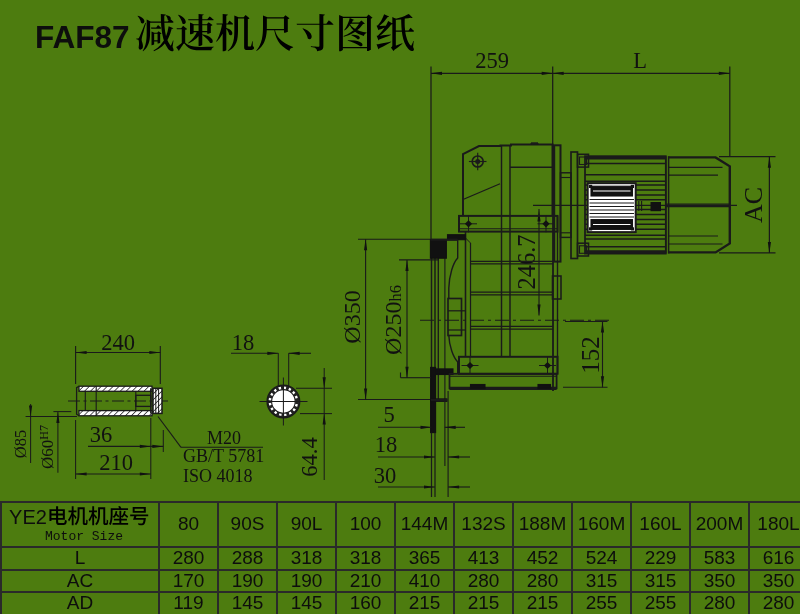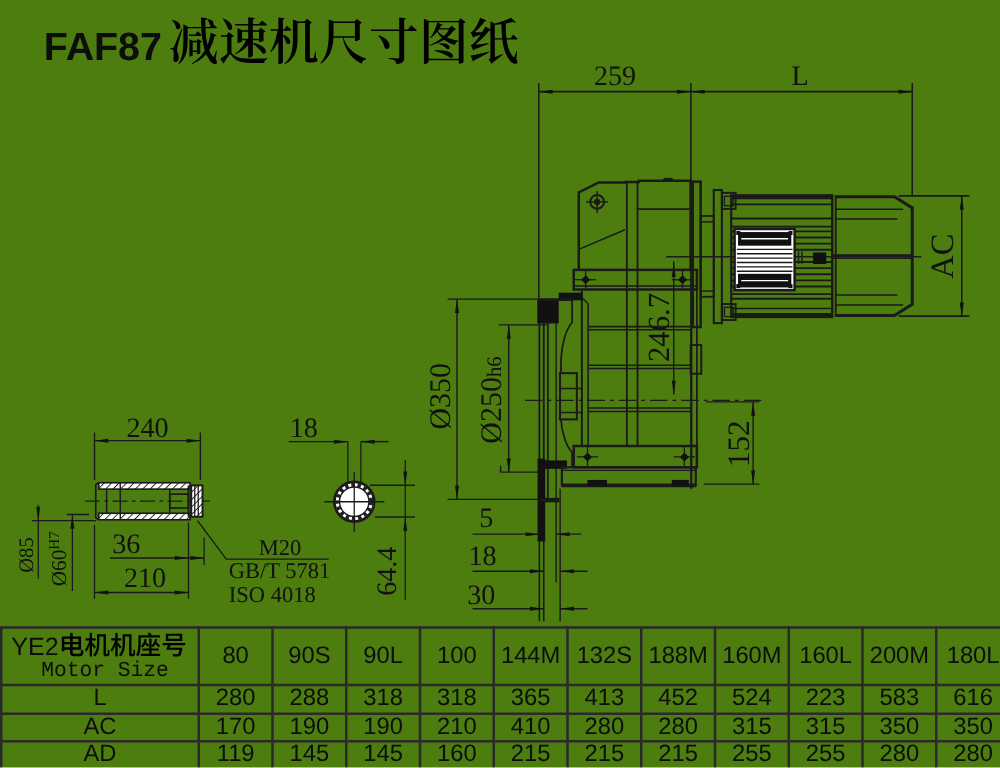--- a/index.html
+++ b/index.html
@@ -9,21 +9,21 @@
   background:#fff;text-align:center;}
 #logo span{display:inline-block;font-family:"Liberation Serif",serif;font-weight:bold;font-size:58px;
   line-height:56px;color:#1b1b9e;transform:scaleX(0.72);transform-origin:0 50%;
   text-shadow:-1.6px 1.8px 0 #c41111;letter-spacing:0px;}
 #draw{position:absolute;left:0;top:0;}
 #tbl{position:absolute;left:0px;top:501px;width:809px;border-collapse:collapse;table-layout:fixed;
   font-size:19px;color:#0d0d0d;}
 #tbl td{border:2px solid #2a2a2a;text-align:center;padding:0;height:20.5px;line-height:20.5px;}
 #tbl tr.hd td{height:40px;vertical-align:middle;}
 #tbl td:first-child{width:156px;}
-.mono{font-family:"Liberation Mono",monospace;font-size:17px;letter-spacing:0px;}
+.mono{font-family:"Liberation Mono",monospace;font-size:13px;letter-spacing:0px;}
 </style></head>
 <body>
 <div id="page">
 
 <svg id="draw" width="800" height="501" viewBox="0 0 800 501">
 <defs>
 <path id="gserif600_51cf" d="M73 799Q134 783 170 759Q206 736 221 710Q236 685 235 662Q234 639 222 625Q210 610 191 609Q172 607 150 624Q147 654 134 684Q121 715 102 743Q84 772 63 793ZM76 235Q85 235 90 238Q94 240 102 255Q107 265 111 275Q115 284 124 303Q132 322 147 359Q162 396 189 460Q216 524 258 625L274 621Q264 582 249 531Q234 480 220 429Q205 377 194 337Q183 297 179 280Q174 259 171 237Q167 215 167 197Q168 174 176 150Q184 127 192 97Q200 68 198 27Q197 -6 179 -26Q161 -46 132 -46Q117 -46 106 -34Q95 -22 91 3Q99 53 100 95Q101 137 96 165Q92 194 81 200Q71 207 59 210Q48 213 33 214V235Q33 235 41 235Q49 235 60 235Q71 235 76 235ZM479 87Q479 82 461 74Q444 66 423 66H413V378V410L483 378H596V350H479ZM292 667V708L393 657H378V391Q378 332 373 269Q369 205 352 142Q335 79 300 20Q265 -38 203 -87L191 -78Q237 -10 259 67Q280 144 286 226Q292 308 292 390V657ZM959 491Q955 483 945 478Q935 473 918 474Q883 324 822 215Q761 107 674 34Q587 -38 473 -84L463 -70Q561 -13 638 72Q715 157 768 273Q820 389 841 539ZM769 830Q768 820 760 812Q752 805 732 802Q731 704 735 601Q739 499 754 401Q769 303 799 218Q828 133 877 70Q886 56 891 56Q896 57 903 71Q912 90 926 122Q939 155 949 185L962 183L940 17Q960 -25 964 -47Q967 -70 956 -78Q941 -89 921 -87Q902 -85 883 -74Q863 -63 846 -47Q828 -30 817 -12Q744 94 708 229Q671 365 658 520Q646 676 645 844ZM871 724Q871 724 887 711Q903 699 926 680Q948 661 966 644Q962 628 939 628H353V657H818ZM774 814Q821 808 849 794Q876 780 886 763Q897 746 894 729Q892 713 881 702Q869 692 853 691Q836 690 817 704Q816 732 799 761Q783 790 764 808ZM576 572Q576 572 590 559Q604 546 624 528Q643 509 657 493Q654 477 631 477H408L400 506H531ZM555 378 590 415 664 358Q660 354 651 349Q642 344 630 342V130Q630 127 620 122Q610 117 598 113Q585 108 574 108H564V378ZM599 186V157H451V186Z"></path>
 <path id="gserif600_901f" d="M221 144Q234 144 241 141Q248 138 257 129Q301 86 354 62Q407 39 480 31Q553 22 653 22Q737 22 812 24Q887 25 973 29V17Q944 10 928 -12Q911 -34 908 -63Q867 -63 820 -63Q772 -63 723 -63Q673 -63 624 -63Q524 -63 455 -47Q387 -32 337 3Q288 39 244 98Q234 110 226 109Q218 109 209 97Q199 81 181 54Q162 27 142 -2Q122 -32 106 -58Q110 -71 98 -81L28 18Q52 33 82 54Q111 75 139 96Q168 116 190 130Q212 144 221 144ZM88 825Q154 800 193 770Q232 740 250 710Q267 680 269 654Q270 629 258 612Q247 596 227 594Q208 592 185 609Q178 643 160 681Q143 719 121 755Q99 791 77 819ZM255 128 169 96V462H46L40 491H154L202 554L304 470Q299 464 288 459Q276 453 255 450ZM667 404Q619 308 533 233Q447 158 335 106L326 120Q405 177 465 257Q526 337 560 420H667ZM719 835Q717 825 710 817Q702 810 682 807V78Q682 73 670 65Q659 58 642 52Q625 46 607 46H589V848ZM466 366Q466 362 454 355Q442 349 425 343Q408 337 388 337H375V591V631L472 591H848V562H466ZM852 420V391H421V420ZM795 591 840 641 938 567Q934 561 923 555Q911 550 896 547V379Q896 376 883 369Q871 363 853 358Q836 353 820 353H805V591ZM865 785Q865 785 875 777Q885 769 902 756Q918 744 936 729Q954 715 969 702Q965 686 941 686H336L328 715H807ZM675 340Q760 325 814 300Q869 275 899 247Q929 219 938 193Q948 167 941 148Q935 129 917 123Q898 117 872 129Q858 155 834 183Q810 210 781 237Q753 264 723 288Q693 312 667 330Z"></path>
 <path id="gserif600_673a" d="M527 763H790V735H527ZM483 763V773V805L590 763H575V414Q575 343 567 274Q560 204 536 138Q512 73 462 16Q413 -42 328 -87L316 -77Q390 -12 425 65Q461 142 472 229Q483 317 483 413ZM728 763H716L765 820L863 738Q857 732 848 728Q838 723 821 721V53Q821 41 824 36Q827 32 837 32H859Q867 32 874 32Q880 32 884 32Q888 33 892 34Q896 36 899 42Q903 49 909 69Q914 90 920 116Q926 142 930 166H942L946 37Q964 28 970 19Q976 11 976 -3Q976 -29 948 -42Q920 -55 852 -55H807Q774 -55 757 -47Q740 -39 734 -21Q728 -3 728 26ZM35 610H313L364 682Q364 682 373 673Q382 665 396 652Q410 639 426 624Q441 610 453 597Q450 581 427 581H43ZM180 610H277V594Q250 464 191 351Q132 239 42 151L29 162Q68 223 97 297Q126 371 147 451Q168 531 180 610ZM192 844 320 831Q318 820 311 813Q303 806 283 803V-55Q283 -60 272 -67Q261 -74 245 -79Q228 -85 211 -85H192ZM283 498Q342 479 375 455Q408 431 421 406Q435 380 433 360Q432 339 420 327Q408 314 390 314Q372 313 352 330Q349 357 336 386Q323 415 307 443Q290 471 273 491Z"></path>
 <path id="gserif600_5c3a" d="M714 764 761 815 861 739Q857 733 846 727Q835 721 820 718V403Q820 399 806 393Q792 387 774 382Q756 377 740 377H724V764ZM494 467Q506 403 536 340Q566 277 620 219Q673 161 755 111Q837 60 953 21L952 9Q914 3 891 -17Q868 -37 861 -78Q757 -28 688 36Q618 100 576 173Q533 245 510 319Q487 394 478 463ZM772 764V735H246V764ZM767 468V439H246V468ZM200 774V806L311 764H296V524Q296 466 292 403Q287 340 274 275Q260 209 232 146Q205 83 158 25Q112 -33 42 -82L30 -72Q86 -6 120 66Q153 138 171 215Q188 291 194 369Q200 447 200 524V764Z"></path>
@@ -472,21 +472,21 @@
 <tr>
           <td class="lbl">L</td>
           <td>280</td>
           <td>288</td>
           <td>318</td>
           <td>318</td>
           <td>365</td>
           <td>413</td>
           <td>452</td>
           <td>524</td>
-          <td>223</td>
+          <td>229</td>
           <td>583</td>
           <td>616</td>
         </tr>
 <tr>
           <td class="lbl">AC</td>
           <td>170</td>
           <td>190</td>
           <td>190</td>
           <td>210</td>
           <td>410</td>

